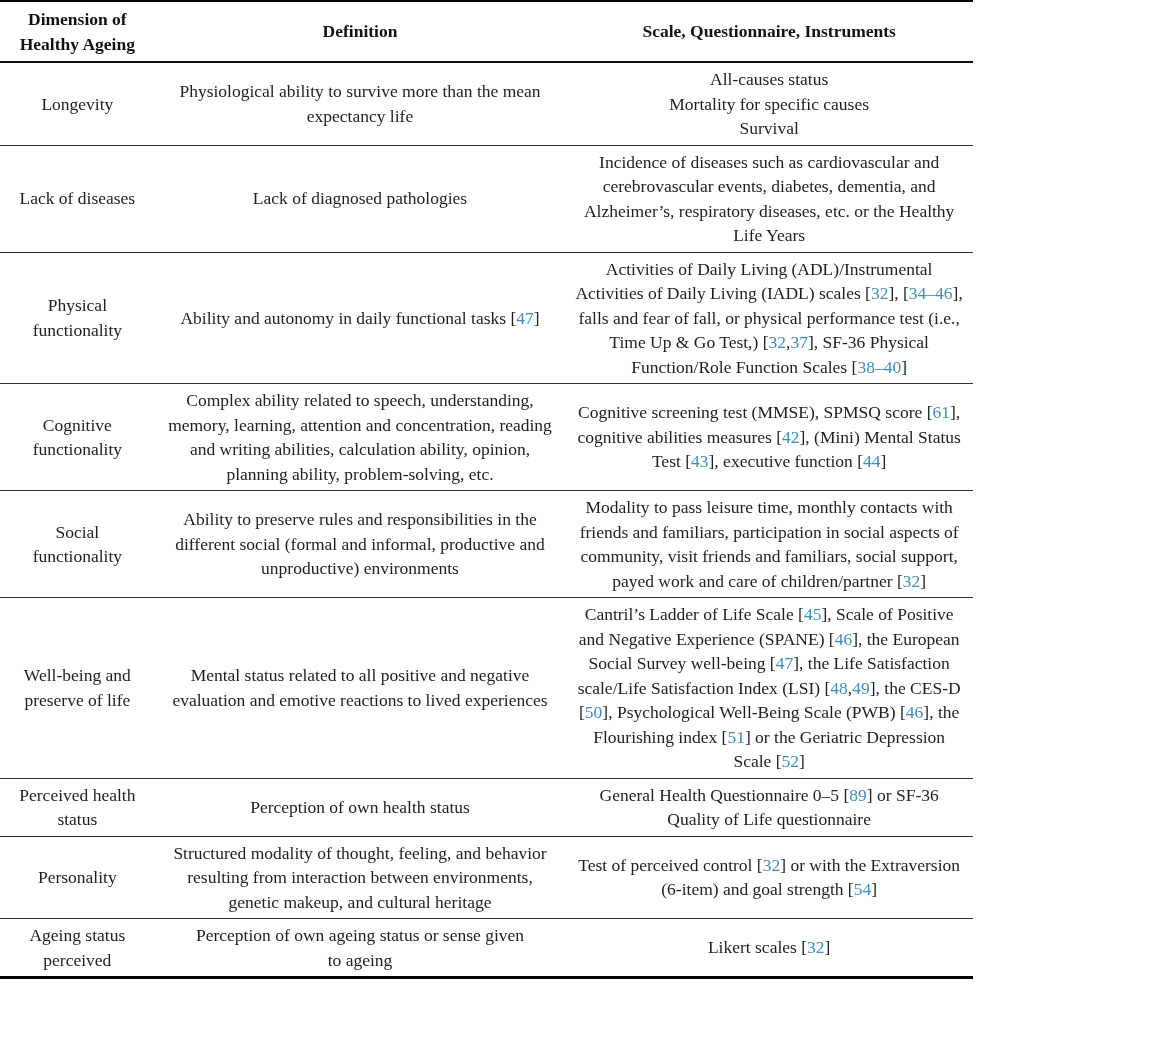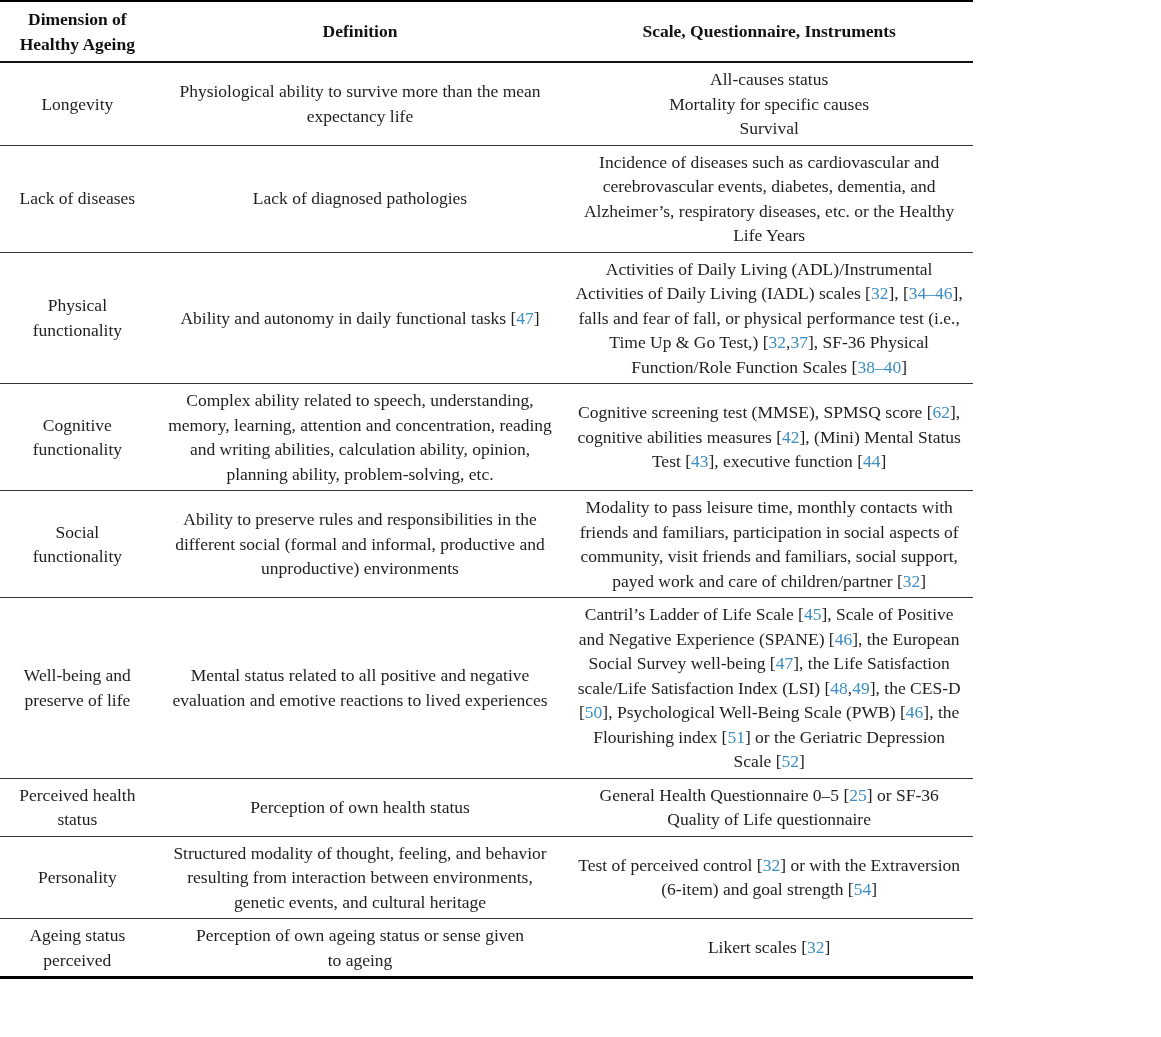--- a/index.html
+++ b/index.html
@@ -77,40 +77,40 @@
           <td>Incidence of diseases such as cardiovascular and cerebrovascular events, diabetes, dementia, and Alzheimer’s, respiratory diseases, etc. or the Healthy Life Years</td>
         </tr>
         <tr>
           <td>Physical functionality</td>
           <td>Ability and autonomy in daily functional tasks [<span class="cite">47</span>]</td>
           <td>Activities of Daily Living (ADL)/Instrumental Activities of Daily Living (IADL) scales [<span class="cite">32</span>], [<span class="cite">34–46</span>], falls and fear of fall, or physical performance test (i.e., Time Up &amp; Go Test,) [<span class="cite">32</span>,<span class="cite">37</span>], SF-36 Physical Function/Role Function Scales [<span class="cite">38–40</span>]</td>
         </tr>
         <tr>
           <td>Cognitive functionality</td>
           <td>Complex ability related to speech, understanding, memory, learning, attention and concentration, reading and writing abilities, calculation ability, opinion, planning ability, problem-solving, etc.</td>
-          <td>Cognitive screening test (MMSE), SPMSQ score [<span class="cite">62</span>], cognitive abilities measures [<span class="cite">42</span>], (Mini) Mental Status Test [<span class="cite">43</span>], executive function [<span class="cite">44</span>]</td>
+          <td>Cognitive screening test (MMSE), SPMSQ score [<span class="cite">61</span>], cognitive abilities measures [<span class="cite">42</span>], (Mini) Mental Status Test [<span class="cite">43</span>], executive function [<span class="cite">44</span>]</td>
         </tr>
         <tr>
           <td>Social functionality</td>
           <td>Ability to preserve rules and responsibilities in the different social (formal and informal, productive and unproductive) environments</td>
           <td>Modality to pass leisure time, monthly contacts with friends and familiars, participation in social aspects of community, visit friends and familiars, social support, payed work and care of children/partner [<span class="cite">32</span>]</td>
         </tr>
         <tr>
           <td>Well-being and preserve of life</td>
           <td>Mental status related to all positive and negative evaluation and emotive reactions to lived experiences</td>
           <td>Cantril’s Ladder of Life Scale [<span class="cite">45</span>], Scale of Positive and Negative Experience (SPANE) [<span class="cite">46</span>], the European Social Survey well-being [<span class="cite">47</span>], the Life Satisfaction scale/Life Satisfaction Index (LSI) [<span class="cite">48</span>,<span class="cite">49</span>], the CES-D [<span class="cite">50</span>], Psychological Well-Being Scale (PWB) [<span class="cite">46</span>], the Flourishing index [<span class="cite">51</span>] or the Geriatric Depression Scale [<span class="cite">52</span>]</td>
         </tr>
         <tr>
           <td>Perceived health status</td>
           <td>Perception of own health status</td>
-          <td>General Health Questionnaire 0–5 [<span class="cite">25</span>] or SF-36 Quality of Life questionnaire</td>
+          <td>General Health Questionnaire 0–5 [<span class="cite">89</span>] or SF-36 Quality of Life questionnaire</td>
         </tr>
         <tr>
           <td>Personality</td>
-          <td>Structured modality of thought, feeling, and behavior resulting from interaction between environments, genetic events, and cultural heritage</td>
+          <td>Structured modality of thought, feeling, and behavior resulting from interaction between environments, genetic makeup, and cultural heritage</td>
           <td>Test of perceived control [<span class="cite">32</span>] or with the Extraversion (6-item) and goal strength [<span class="cite">54</span>]</td>
         </tr>
         <tr>
           <td>Ageing status perceived</td>
           <td>Perception of own ageing status or sense given
 to ageing</td>
           <td>Likert scales [<span class="cite">32</span>]</td>
         </tr>
       </tbody>
   </table>

